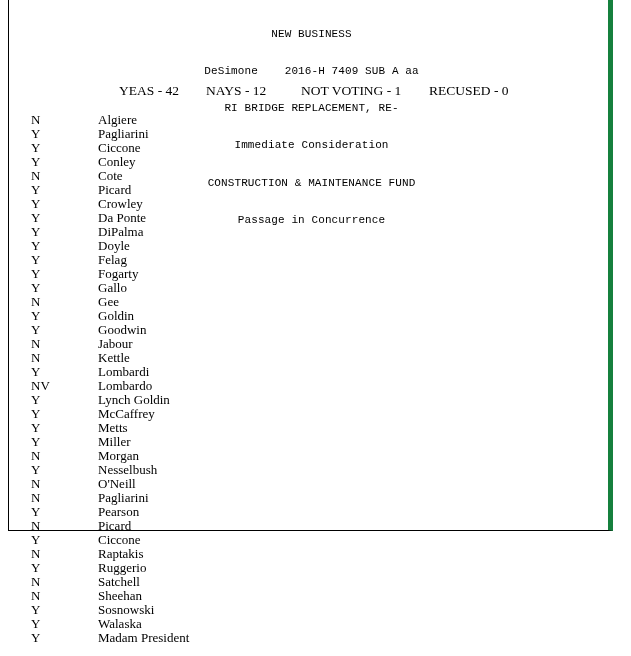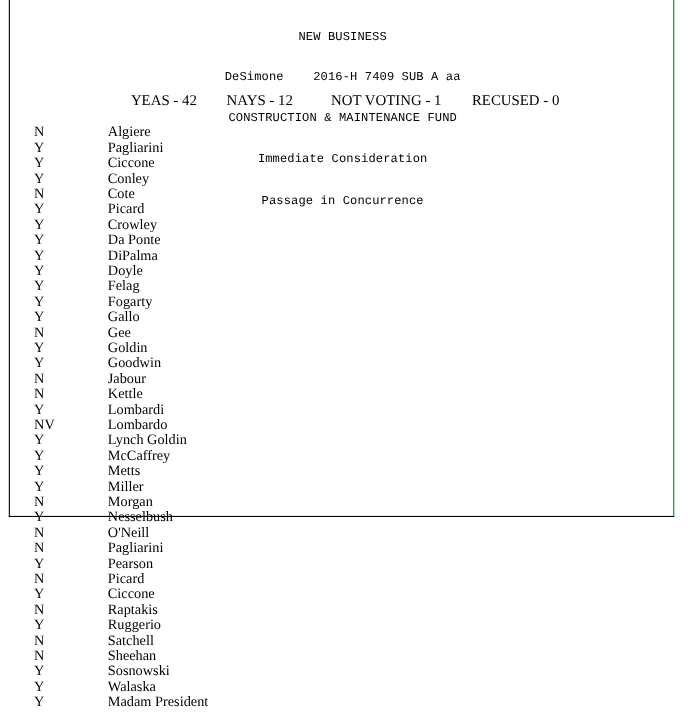--- a/index.html
+++ b/index.html
@@ -16,23 +16,23 @@
     color: #000000;
     -webkit-font-smoothing: none;
   }
 
   
   #page-frame {
     position: absolute;
     left: 8px;
     top: 0;
     width: 605px;
-    height: 470px;
+    height: 531px;
     border-left: 1px solid #000;
-    border-right: 1px solid #15803d;
+    border-right: 5px solid #15803d;
     border-bottom: 1px solid #000;
     box-sizing: border-box;
   }
 
   
   #caption-block {
     position: absolute;
     left: 0;
     top: 3px;
     width: 605px;
@@ -97,22 +97,23 @@
   }
 </style>
 </head>
 <body>
 
 <div id="page-frame">
 
   <div id="caption-block">
     <span class="caption-line">NEW BUSINESS</span>
     <span class="caption-line">DeSimone    2016-H 7409 SUB A aa</span>
+    <span class="caption-line">RI BRIDGE REPLACEMENT, RE-</span>
+    <span class="caption-line">Immediate Consideration</span>
     <span class="caption-line">CONSTRUCTION &amp; MAINTENANCE FUND</span>
-    <span class="caption-line">Immediate Consideration</span>
     <span class="caption-line">Passage in Concurrence</span>
   </div>
 
   <div id="tally-row">
     <span class="tally-cell" id="tally-yeas">YEAS - 42</span>
     <span class="tally-cell" id="tally-nays">NAYS - 12</span>
     <span class="tally-cell" id="tally-notvoting">NOT VOTING - 1</span>
     <span class="tally-cell" id="tally-recused">RECUSED - 0</span>
   </div>
 

